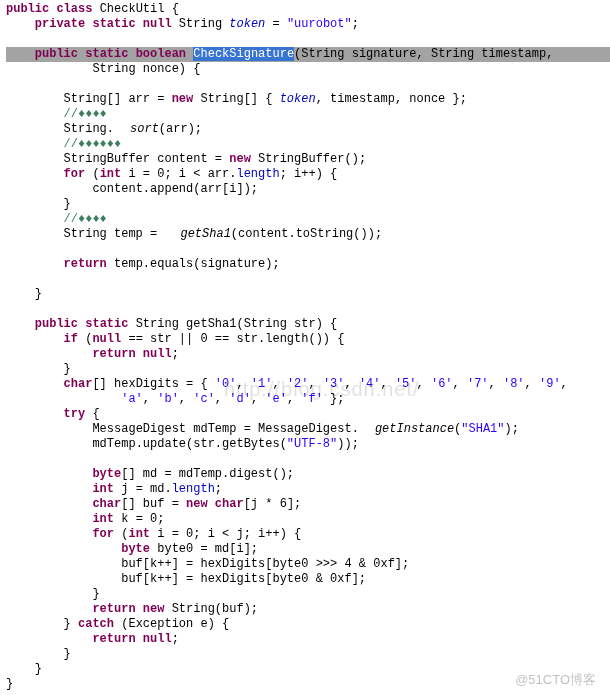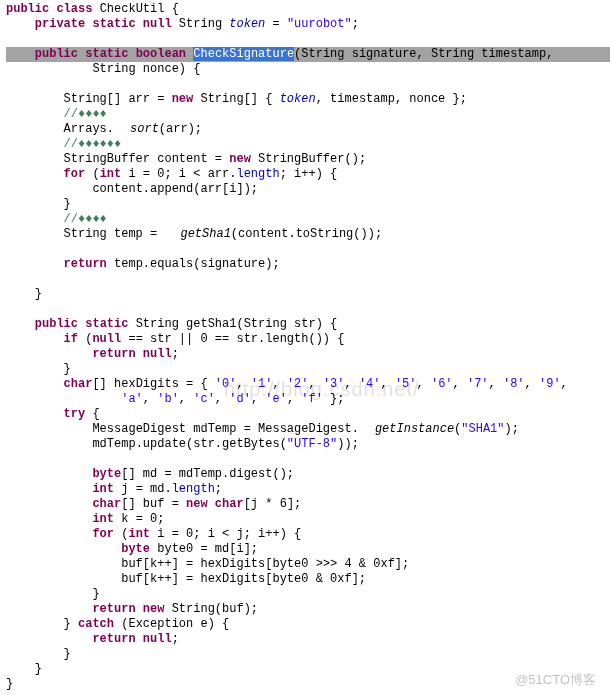--- a/index.html
+++ b/index.html
@@ -47,21 +47,21 @@
 <body>
 
 <div class="code"><span><span class="k">public</span> <span class="k">class</span><span> CheckUtil {</span></span>
 <span>    <span class="k">private</span> <span class="k">static</span> <span class="k">null</span><span> String </span><span class="f" style="color:#0000c0">token</span><span> = </span><span class="s">"uurobot"</span><span>;</span></span>
 
 <span class="line-hl">    <span class="k">public</span> <span class="k">static</span> <span class="k">boolean</span><span> </span><span class="hl">CheckSignature</span><span>(String signature, String timestamp,</span></span>
 <span>            <span>String nonce) {</span></span>
 
 <span>        <span>String[] arr = </span><span class="k">new</span><span> String[] { </span><span class="f" style="color:#0000c0">token</span><span>, timestamp, nonce };</span></span>
 <span>        <span class="c">//♦♦♦♦</span></span>
-<span>        <span>Arrays.</span><span class="m">sort</span><span>(arr);</span></span>
+<span>        <span>String.</span><span class="m">sort</span><span>(arr);</span></span>
 <span>        <span class="c">//♦♦♦♦♦♦</span></span>
 <span>        <span>StringBuffer content = </span><span class="k">new</span><span> StringBuffer();</span></span>
 <span>        <span class="k">for</span><span> (</span><span class="k">int</span><span> i = 0; i &lt; arr.</span><span style="color:#0000c0">length</span><span>; i++) {</span></span>
 <span>            <span>content.append(arr[i]);</span></span>
 <span>        <span>}</span></span>
 <span>        <span class="c">//♦♦♦♦</span></span>
 <span>        <span>String temp = </span><span class="m">getSha1</span><span>(content.toString());</span></span>
 
 <span>        <span class="k">return</span><span> temp.equals(signature);</span></span>
 

